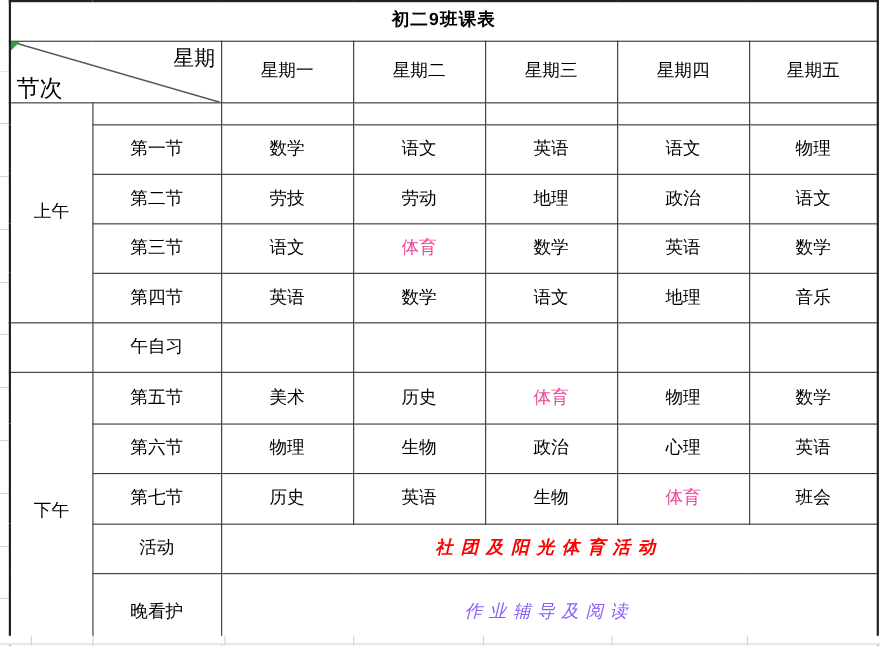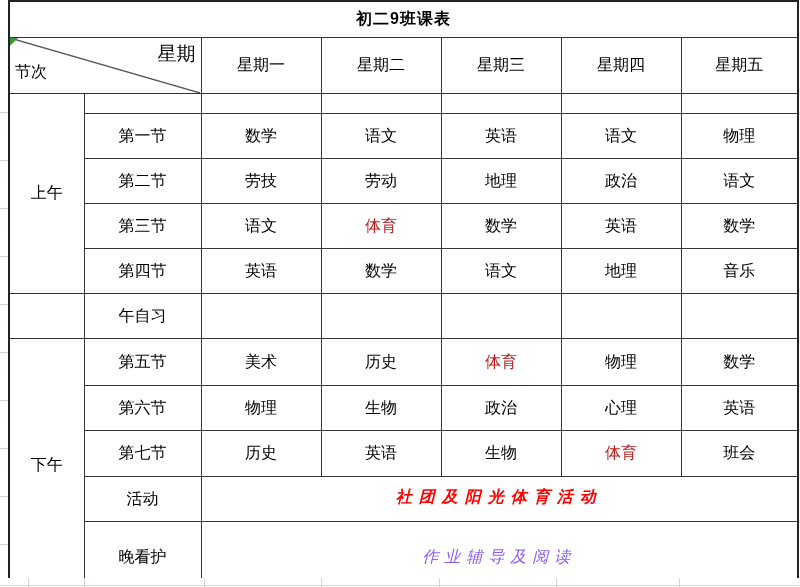--- a/index.html
+++ b/index.html
@@ -30,28 +30,28 @@
   tr.r-title td{border-bottom:2px solid #222;}
   tr.r-header td{border-top:2px solid #222;}
   tr.r-noon td{border-top:2px solid #222;border-bottom:2px solid #222;font-family:Liberation Serif, serif;}
   tr.r-activity td{border-top:2px solid #222;}
 
   .title-cell{font-size:27px;font-weight:bold;letter-spacing:1px;}
   .corner-cell{position:relative;padding:0;}
   .corner-wrap{position:relative;width:100%;height:55px;}
   .corner-wrap svg{position:absolute;left:0;top:0;}
   .corner-day{position:absolute;right:5px;top:6px;font-size:19px;}
-  .corner-period{position:absolute;left:5px;bottom:12px;font-size:16px;}
+  .corner-period{position:absolute;left:5px;bottom:0px;font-size:21px;}
   .corner-marker{
     position:absolute;left:0;top:0;width:0;height:0;
     border-top:8px solid #3a9a3f;border-right:8px solid transparent;
   }
-  .pe{color:#b91c1c;}
+  .pe{color:#ec4899;}
   .callig-red{
-    color:#fe0000;font-family:Liberation Mono, monospace;
+    color:#fe0000;font-family:Liberation Sans, sans-serif;
     font-style:italic;font-weight:bold;font-size:18px;letter-spacing:7px;
   }
   .callig-black{
     color:#8b5cf6;font-family:"Liberation Serif","DejaVu Serif",serif;
     font-style:italic;font-weight:normal;font-size:17px;letter-spacing:6px;
   }
 </style>
 </head>
 <body>
 

